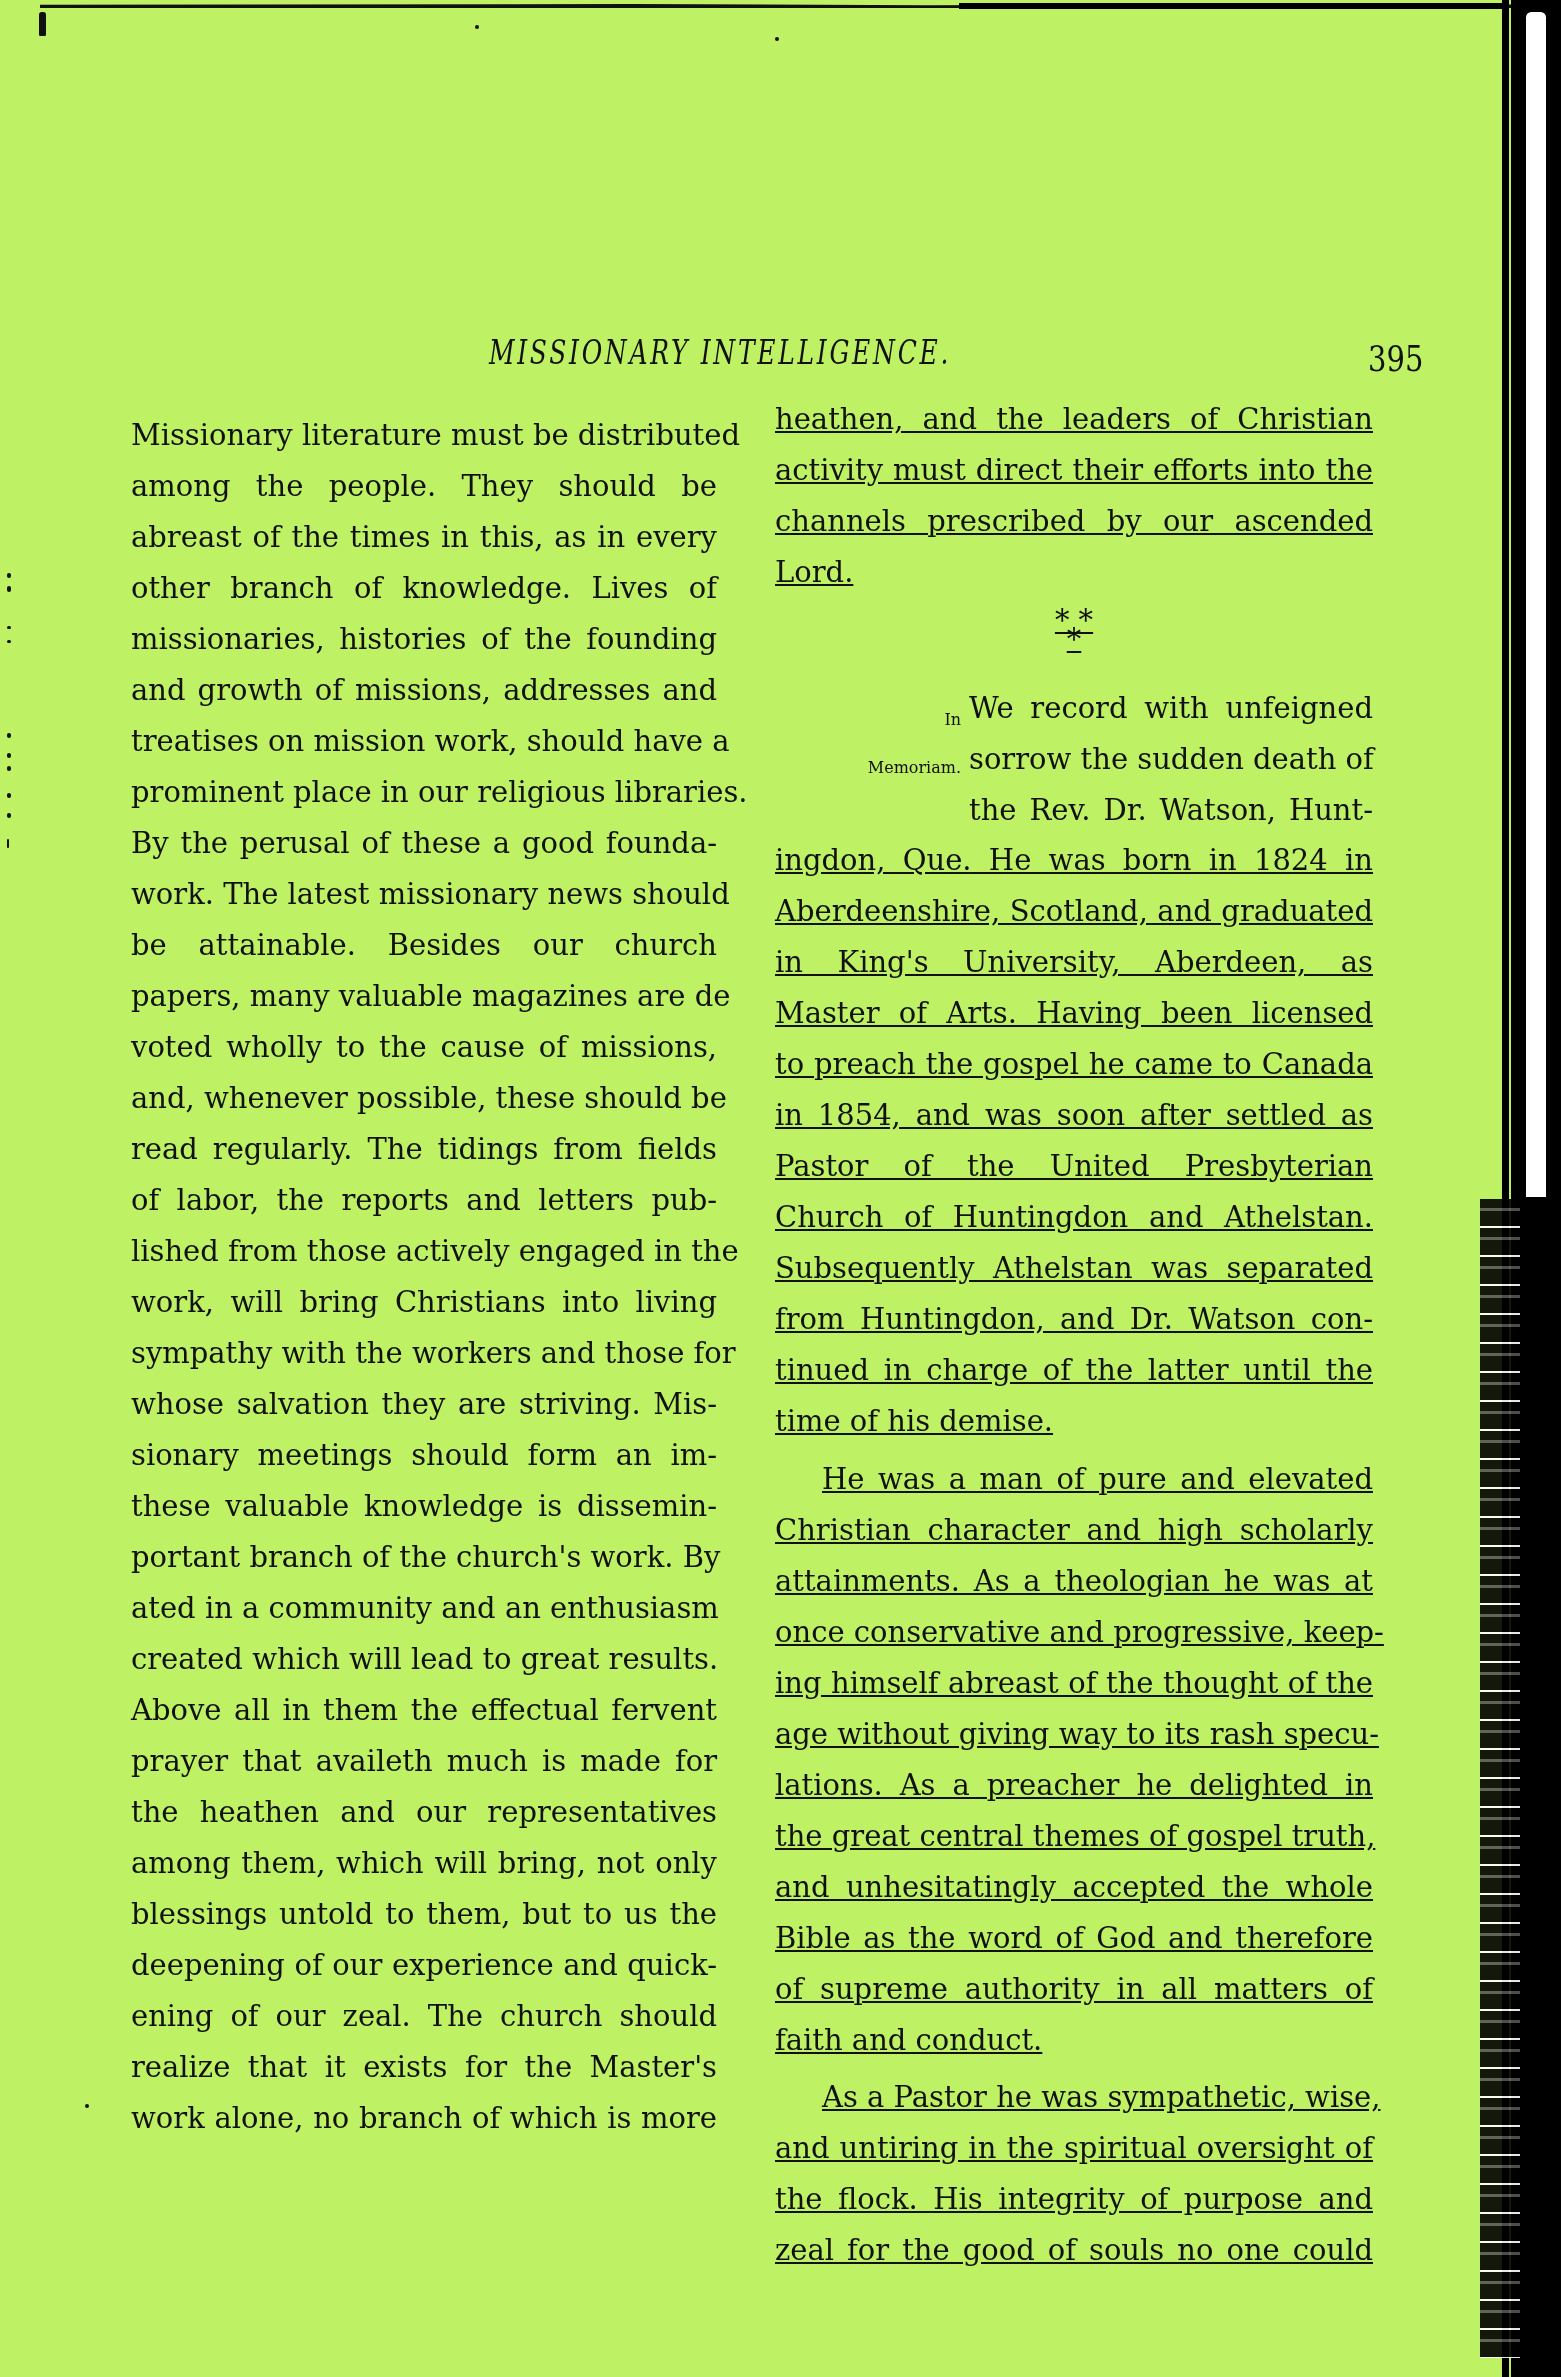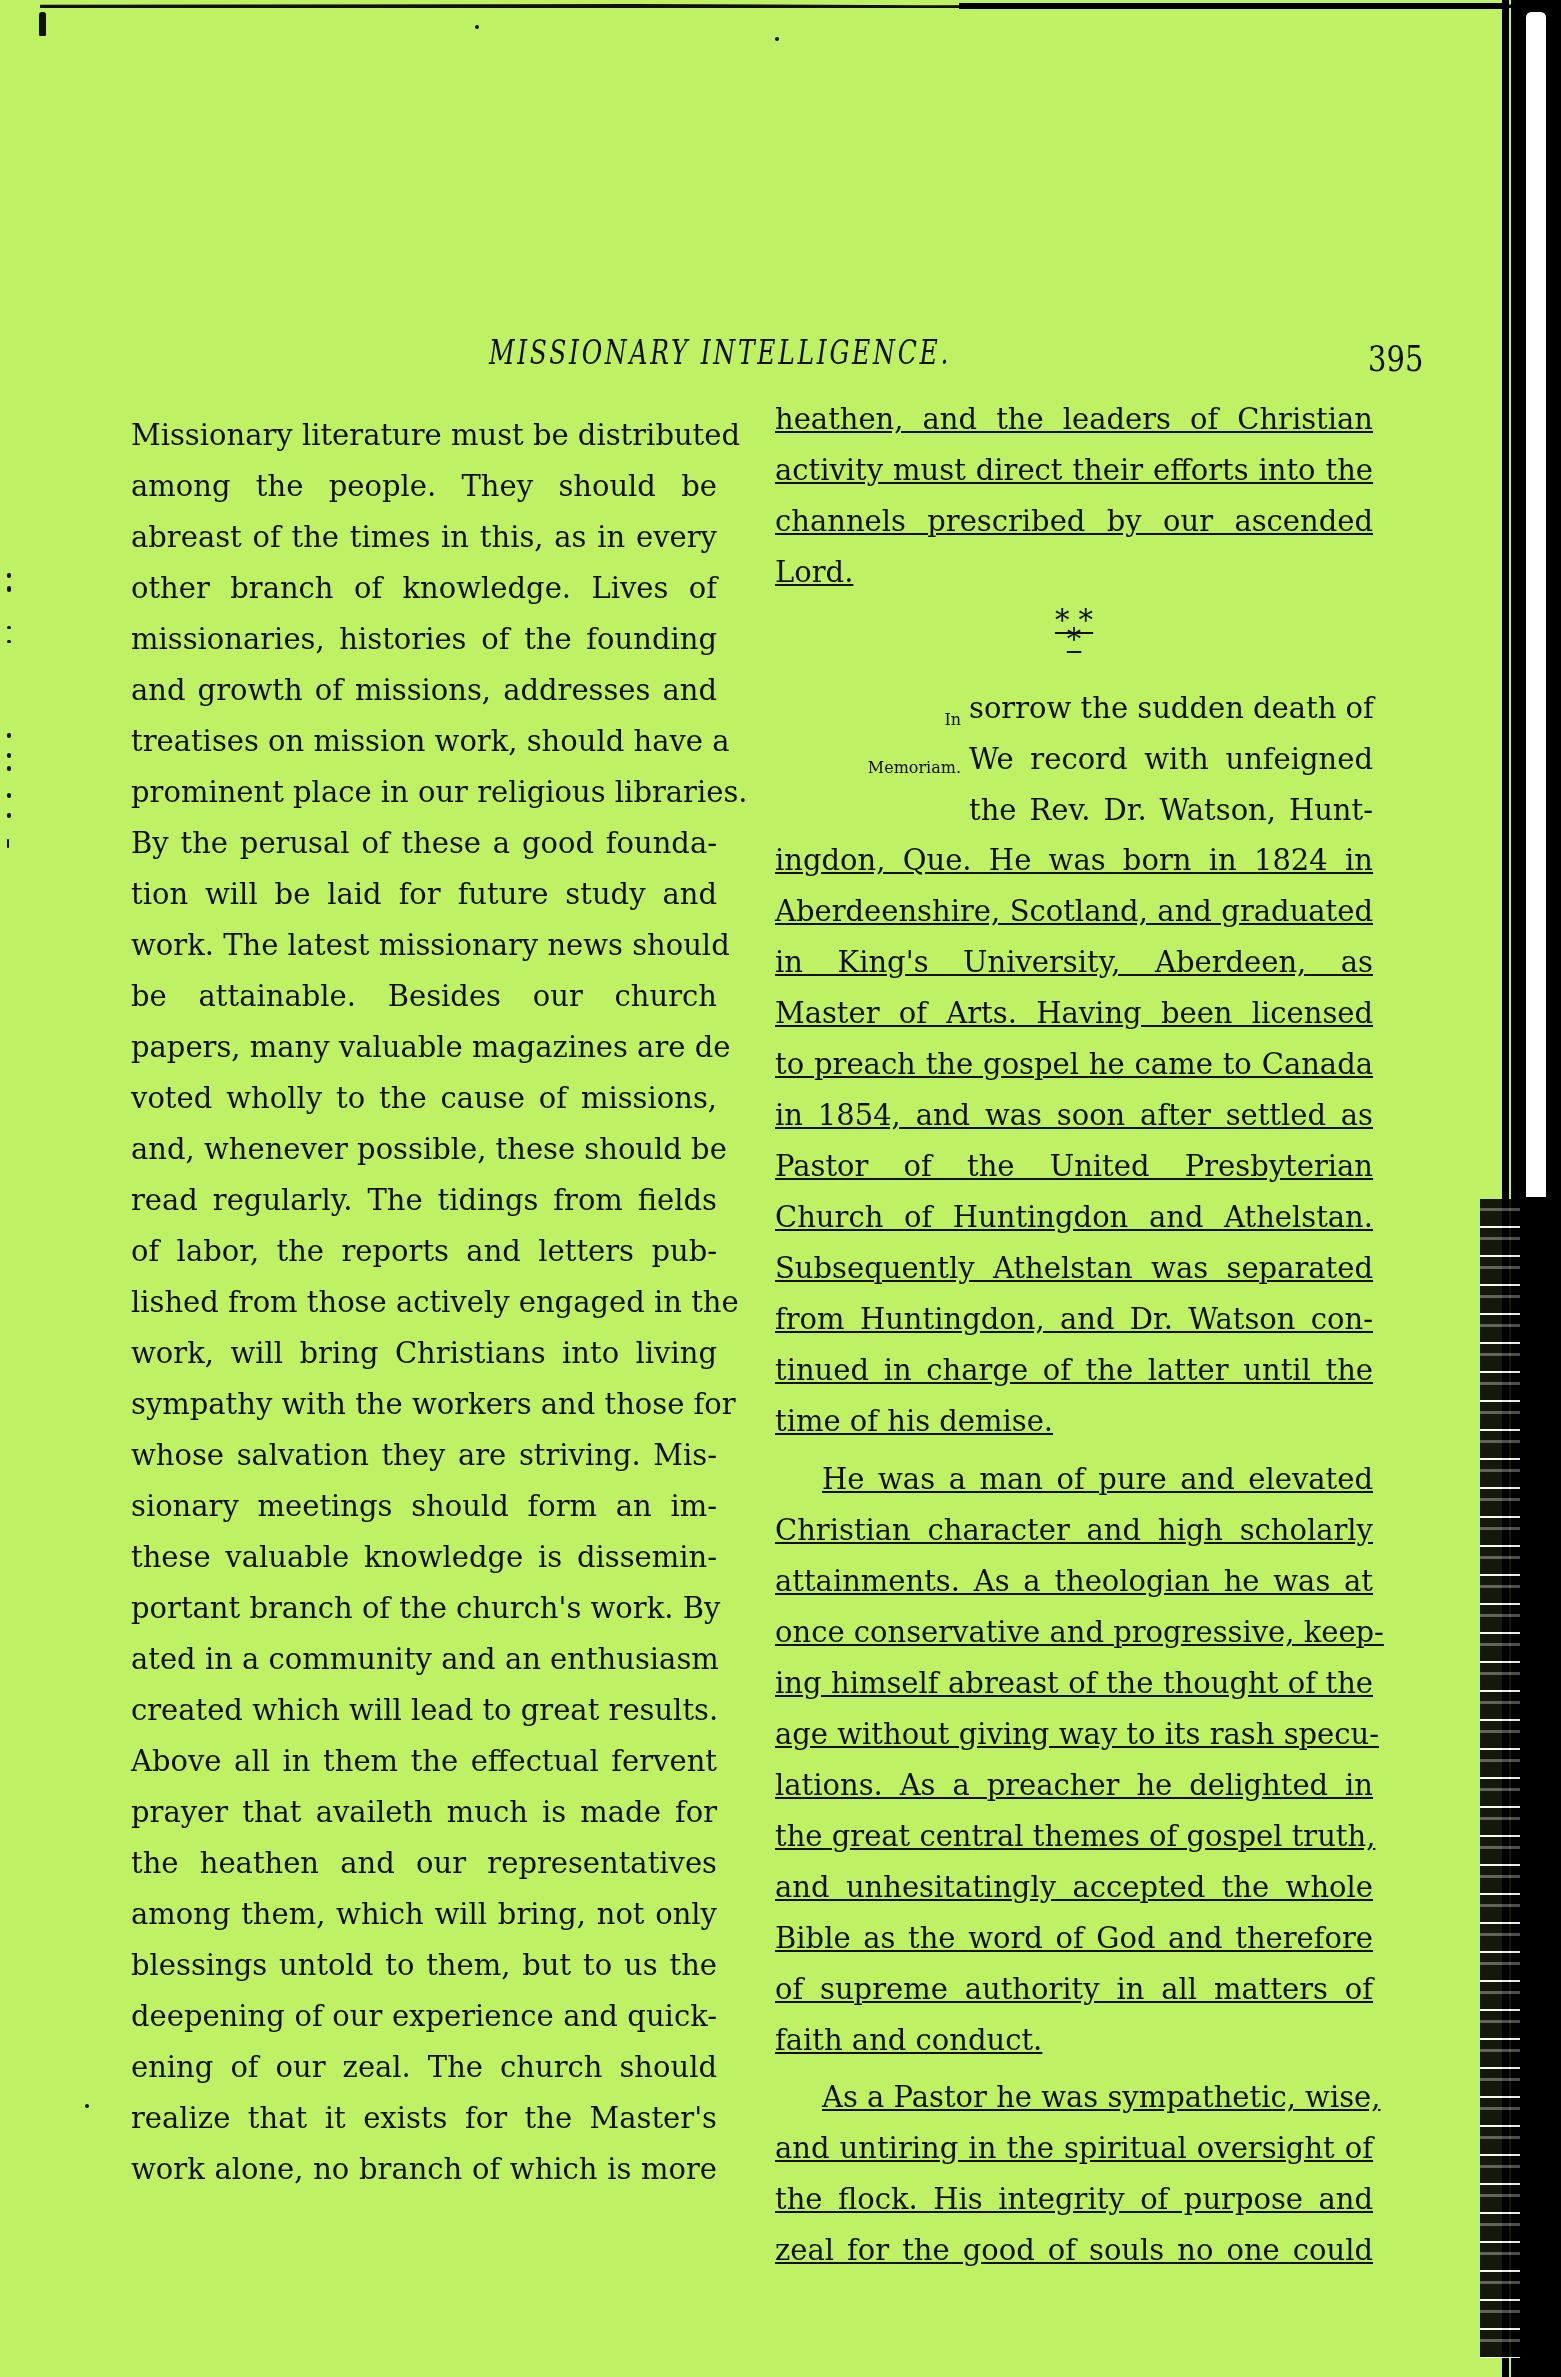--- a/index.html
+++ b/index.html
@@ -78,21 +78,20 @@
   <div class="col col-left" id="left-col">
       <div class="line">Missionary literature must be distributed</div>
       <div class="line">among the people. They should be</div>
       <div class="line">abreast of the times in this, as in every</div>
       <div class="line">other branch of knowledge. Lives of</div>
       <div class="line">missionaries, histories of the founding</div>
       <div class="line">and growth of missions, addresses and</div>
       <div class="line">treatises on mission work, should have a</div>
       <div class="line">prominent place in our religious libraries.</div>
       <div class="line">By the perusal of these a good founda-</div>
-      <div class="line">tion will be laid for future study and</div>
       <div class="line">work. The latest missionary news should</div>
       <div class="line">be attainable. Besides our church</div>
       <div class="line">papers, many valuable magazines are de</div>
       <div class="line">voted wholly to the cause of missions,</div>
       <div class="line">and, whenever possible, these should be</div>
       <div class="line">read regularly. The tidings from fields</div>
       <div class="line">of labor, the reports and letters pub-</div>
       <div class="line">lished from those actively engaged in the</div>
       <div class="line">work, will bring Christians into living</div>
       <div class="line">sympathy with the workers and those for</div>
@@ -123,22 +122,22 @@
     <div class="stars">
       <div>* *</div>
       <div>*</div>
     </div>
     <div class="memoriam-block">
       <div class="sidenote">
         <div>In</div>
         <div>Memoriam.</div>
       </div>
       <div class="memoriam-lines" id="memoriam-lines">
+          <div class="line">We record with unfeigned</div>
           <div class="line">sorrow the sudden death of</div>
-          <div class="line">We record with unfeigned</div>
           <div class="line">the Rev. Dr. Watson, Hunt-</div>
         </div>
     </div>
     <div id="para1-rest">
         <div class="line">ingdon, Que. He was born in 1824 in</div>
         <div class="line">Aberdeenshire, Scotland, and graduated</div>
         <div class="line">in King's University, Aberdeen, as</div>
         <div class="line">Master of Arts. Having been licensed</div>
         <div class="line">to preach the gospel he came to Canada</div>
         <div class="line">in 1854, and was soon after settled as</div>

